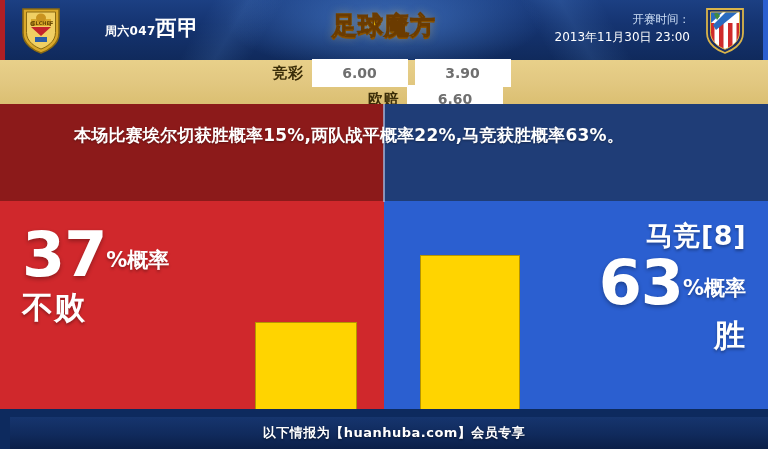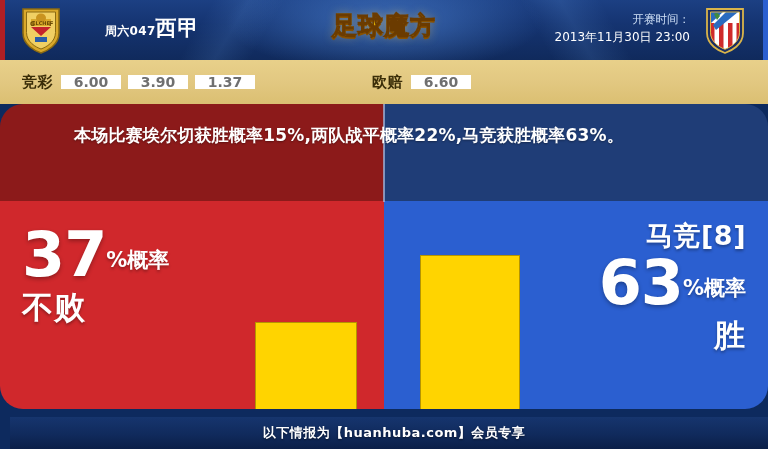--- a/index.html
+++ b/index.html
@@ -55,40 +55,40 @@
   .kickoff{
     position:absolute;right:78px;top:11px;z-index:5;text-align:right;
     color:#cfe0f7;font-size:11.5px;line-height:1.5;white-space:nowrap;
   }
   .kickoff .t2{color:#ffffff;font-size:12px;}
 
   
   .odds{
     position:absolute;left:0;top:60px;width:768px;height:44px;
     background:linear-gradient(180deg,#e8d08a 0%,#e2c881 50%,#dbbf72 100%);
-    display:flex;align-items:center;
+    display:flex;align-items:center;flex-direction:column;
   }
   .odds-group{display:flex;align-items:center;height:26px;}
   .g1{margin-left:22px;}
   .g2{margin-left:110px;}
   .g3{margin-left:110px;}
   .odds-label{
     font-size:15px;font-weight:bold;color:#3a2d08;letter-spacing:.5px;
     margin-right:8px;white-space:nowrap;
   }
   .odds-cell{
     background:#fff;color:#6f6f6f;font-size:14px;font-weight:bold;
-    height:14px;min-width:50px;padding:0 5px;
+    height:28px;min-width:50px;padding:0 23px;
     display:flex;align-items:center;justify-content:center;
     margin-right:7px;white-space:nowrap;
   }
   .odds-cell.wide{min-width:56px;color:#5c5c5c;}
 
   
-  .main{position:absolute;left:0;top:104px;width:768px;height:305px;overflow:hidden;border-radius:23px;}
+  .main{position:absolute;left:0;top:104px;width:768px;height:305px;overflow:hidden;}
   .half{position:absolute;top:0;width:384px;height:313px;}
   .half.left{left:0;background:linear-gradient(180deg,#8c1a1a 0%,#8c1a1a 31%,#d0282c 31%,#d0282c 100%);}
   .half.right{left:384px;background:linear-gradient(180deg,#1f3d77 0%,#1f3d77 31%,#2b5fd0 31%,#2b5fd0 100%);}
   .divider{position:absolute;left:383px;top:0;width:2px;height:98px;background:#9fb4da;opacity:.75;z-index:4;}
 
   .headline{
     position:absolute;left:74px;top:18px;width:620px;z-index:5;
     color:#fff;font-size:17px;font-weight:bold;line-height:1.55;
     letter-spacing:.2px;
     text-shadow:0 1px 2px rgba(0,0,0,.35);
@@ -189,21 +189,20 @@
       </svg>
     </div>
   </div>
 
   <div class="odds">
 
     <div class="odds-group g1">
       <span class="odds-label">竞彩</span>
       <span class="odds-cell">6.00</span>
       <span class="odds-cell">3.90</span>
-      <span class="odds-cell">1.37</span>
     </div>
 
 
     <div class="odds-group g3">
       <span class="odds-label">欧赔</span>
       <span class="odds-cell">6.60</span>
 
     </div>
   </div>
 

